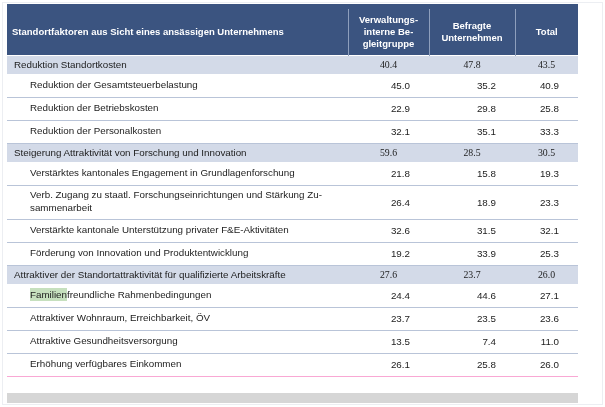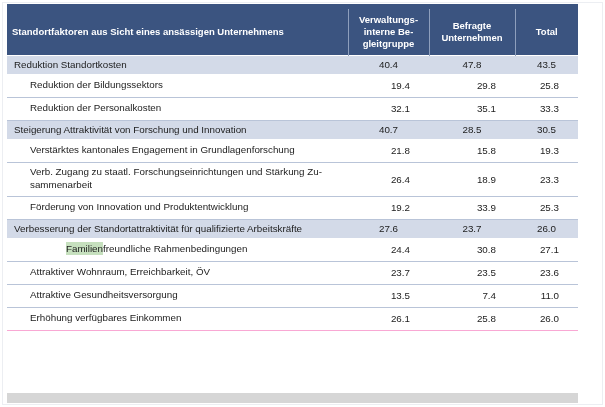--- a/index.html
+++ b/index.html
@@ -90,20 +90,21 @@
     height: 19px;
     border-top: 1px solid #ffffff;
     border-bottom: 1px solid #ffffff;
   }
   tr.group td.c-label {
     padding-left: 7px;
     text-align: left;
   }
   tr.group td.c-num {
     text-align: center;
+    font-family: Liberation Serif, serif;
   }
 
   tr.sub td {
     background: #ffffff;
     height: 23px;
     border-bottom: 1px solid #b9c4d8;
   }
   tr.sub.two-line td { height: 34px; }
   tr.sub td.c-label {
     padding-left: 23px;
@@ -114,21 +115,20 @@
     text-align: right;
     padding-right: 19px;
   }
   tr.sub.first-of-group td { border-top: none; }
   tr.sub.last-row td { border-bottom: 1px solid #f9a8d4; }
 
   
   .hl {
     background: #c6e0be;
     padding: 1px 0 1px 0;
-    margin-left: 36px;
   }
 
   
   .bottom-band {
     position: absolute;
     left: 7px;
     top: 393px;
     width: 571px;
     height: 10px;
     background: #d6d6d6;
@@ -164,66 +164,78 @@
           <th class="h-num last">Total</th>
         </tr>
       </thead>
       <tbody id="table-body">
           <tr class="group">
             <td class="c-label">Reduktion Standortkosten</td>
             <td class="c-num">40.4</td>
             <td class="c-num">47.8</td>
             <td class="c-num">43.5</td>
           </tr>
-          <tr class="sub">
-            <td class="c-label">Reduktion der Bildungssektors</td>
-            <td class="c-num">19.4</td>
+          <tr class="sub first-of-group">
+            <td class="c-label">Reduktion der Gesamtsteuerbelastung</td>
+            <td class="c-num">45.0</td>
+            <td class="c-num">35.2</td>
+            <td class="c-num">40.9</td>
+          </tr>
+          <tr class="sub">
+            <td class="c-label">Reduktion der Betriebskosten</td>
+            <td class="c-num">22.9</td>
             <td class="c-num">29.8</td>
             <td class="c-num">25.8</td>
           </tr>
           <tr class="sub">
             <td class="c-label">Reduktion der Personalkosten</td>
             <td class="c-num">32.1</td>
             <td class="c-num">35.1</td>
             <td class="c-num">33.3</td>
           </tr>
           <tr class="group">
             <td class="c-label">Steigerung Attraktivität von Forschung und Innovation</td>
-            <td class="c-num">40.7</td>
+            <td class="c-num">59.6</td>
             <td class="c-num">28.5</td>
             <td class="c-num">30.5</td>
           </tr>
           <tr class="sub first-of-group">
             <td class="c-label">Verstärktes kantonales Engagement in Grundlagenforschung</td>
             <td class="c-num">21.8</td>
             <td class="c-num">15.8</td>
             <td class="c-num">19.3</td>
           </tr>
           <tr class="sub two-line">
             <td class="c-label">Verb. Zugang zu staatl. Forschungseinrichtungen und Stärkung Zu-sammenarbeit</td>
             <td class="c-num">26.4</td>
             <td class="c-num">18.9</td>
             <td class="c-num">23.3</td>
           </tr>
           <tr class="sub">
+            <td class="c-label">Verstärkte kantonale Unterstützung privater F&amp;E-Aktivitäten</td>
+            <td class="c-num">32.6</td>
+            <td class="c-num">31.5</td>
+            <td class="c-num">32.1</td>
+          </tr>
+          <tr class="sub">
             <td class="c-label">Förderung von Innovation und Produktentwicklung</td>
             <td class="c-num">19.2</td>
             <td class="c-num">33.9</td>
             <td class="c-num">25.3</td>
           </tr>
           <tr class="group">
-            <td class="c-label">Verbesserung der Standortattraktivität für qualifizierte Arbeitskräfte</td>
+            <td class="c-label">Attraktiver der Standortattraktivität für qualifizierte Arbeitskräfte</td>
             <td class="c-num">27.6</td>
             <td class="c-num">23.7</td>
             <td class="c-num">26.0</td>
           </tr>
           <tr class="sub first-of-group">
             <td class="c-label"><span class="hl">Familien</span><span>freundliche Rahmenbedingungen</span></td>
             <td class="c-num">24.4</td>
-            <td class="c-num">30.8</td>
+            <td class="c-num">44.6</td>
             <td class="c-num">27.1</td>
           </tr>
           <tr class="sub">
             <td class="c-label">Attraktiver Wohnraum, Erreichbarkeit, ÖV</td>
             <td class="c-num">23.7</td>
             <td class="c-num">23.5</td>
             <td class="c-num">23.6</td>
           </tr>
           <tr class="sub">
             <td class="c-label">Attraktive Gesundheitsversorgung</td>

